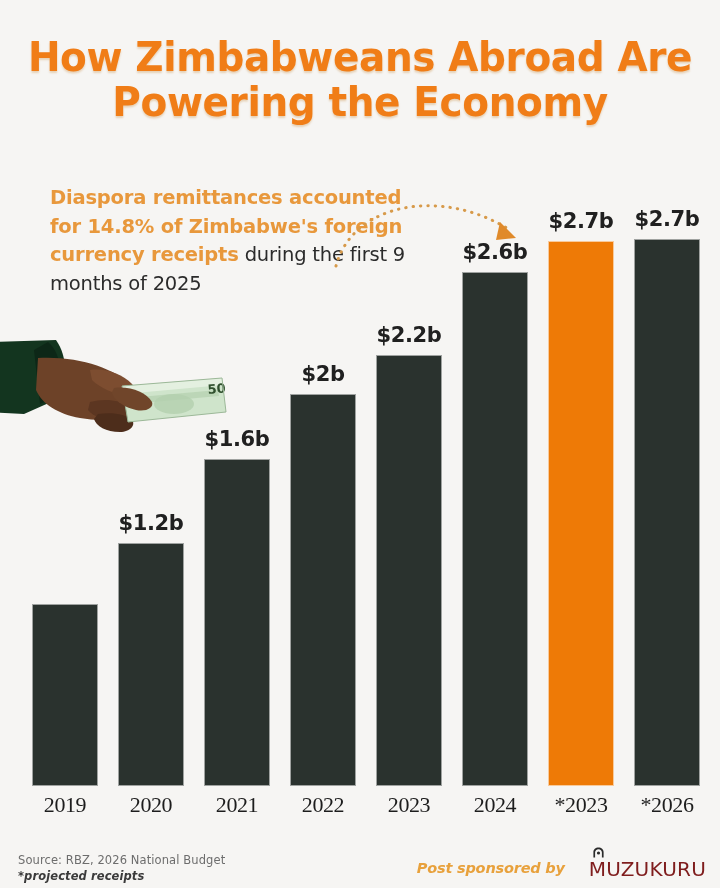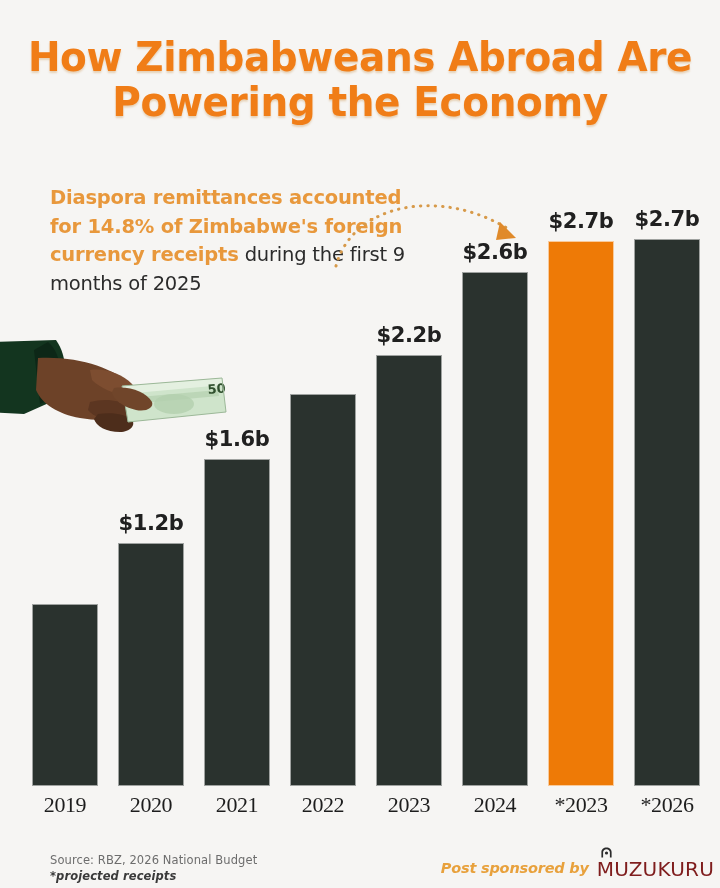--- a/index.html
+++ b/index.html
@@ -122,35 +122,34 @@
 
   
   .footer-source {
     position: absolute;
     left: 18px; top: 852px;
     font-family: "DejaVu Sans", sans-serif;
     font-size: 11.5px;
     color: #6d6d6d;
     line-height: 1.42;
     letter-spacing: 0.1px;
-    margin-left: 32px;
   }
   .footer-source .proj {
     display: block;
     font-weight: 700;
     font-style: italic;
     color: #3a3a3a;
     font-size: 11.5px;
   }
   .sponsor {
     position: absolute;
-    right: 6px; top: 855px;
+    right: 14px; top: 855px;
     display: flex;
     align-items: center;
-    gap: 8px;
+    gap: 24px;
   }
   .sponsor-text {
     font-family: "DejaVu Sans", sans-serif;
     font-weight: 700;
     font-style: italic;
     font-size: 14.5px;
     color: #e8a13c;
     letter-spacing: -0.2px;
   }
   .sponsor-brand {
@@ -222,20 +221,21 @@
 
     <div class="bar" style="left:118px; height:243px;"></div>
     <div class="bar-value" style="left:91px; top:511px;">$1.2b</div>
     <div class="axis-label" style="left:101px;">2020</div>
 
     <div class="bar" style="left:204px; height:327px;"></div>
     <div class="bar-value" style="left:177px; top:427px;">$1.6b</div>
     <div class="axis-label" style="left:187px;">2021</div>
 
     <div class="bar" style="left:290px; height:392px;"></div>
+    <div class="bar-value" style="left:263px; top:362px;">$2b</div>
     <div class="axis-label" style="left:273px;">2022</div>
 
     <div class="bar" style="left:376px; height:431px;"></div>
     <div class="bar-value" style="left:349px; top:323px;">$2.2b</div>
     <div class="axis-label" style="left:359px;">2023</div>
 
     <div class="bar" style="left:462px; height:514px;"></div>
     <div class="bar-value" style="left:435px; top:240px;">$2.6b</div>
     <div class="axis-label" style="left:445px;">2024</div>
 

